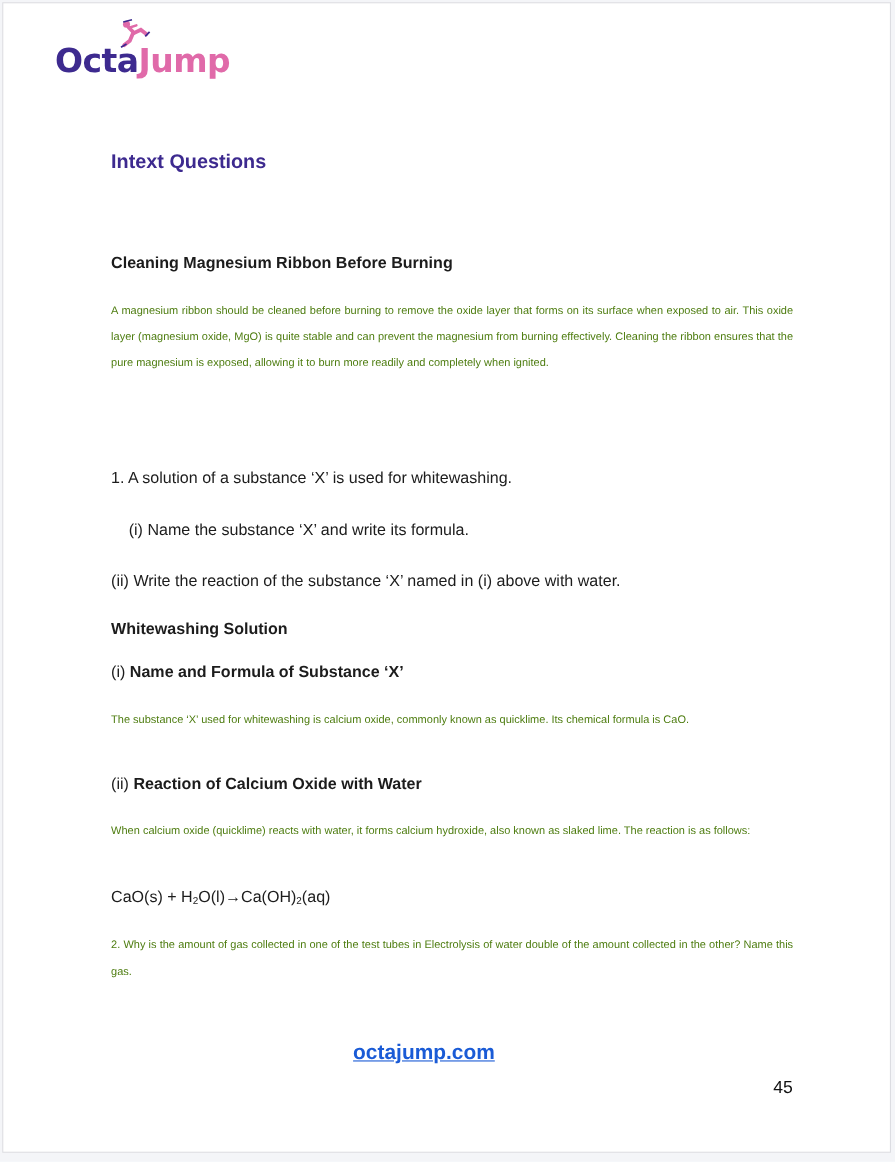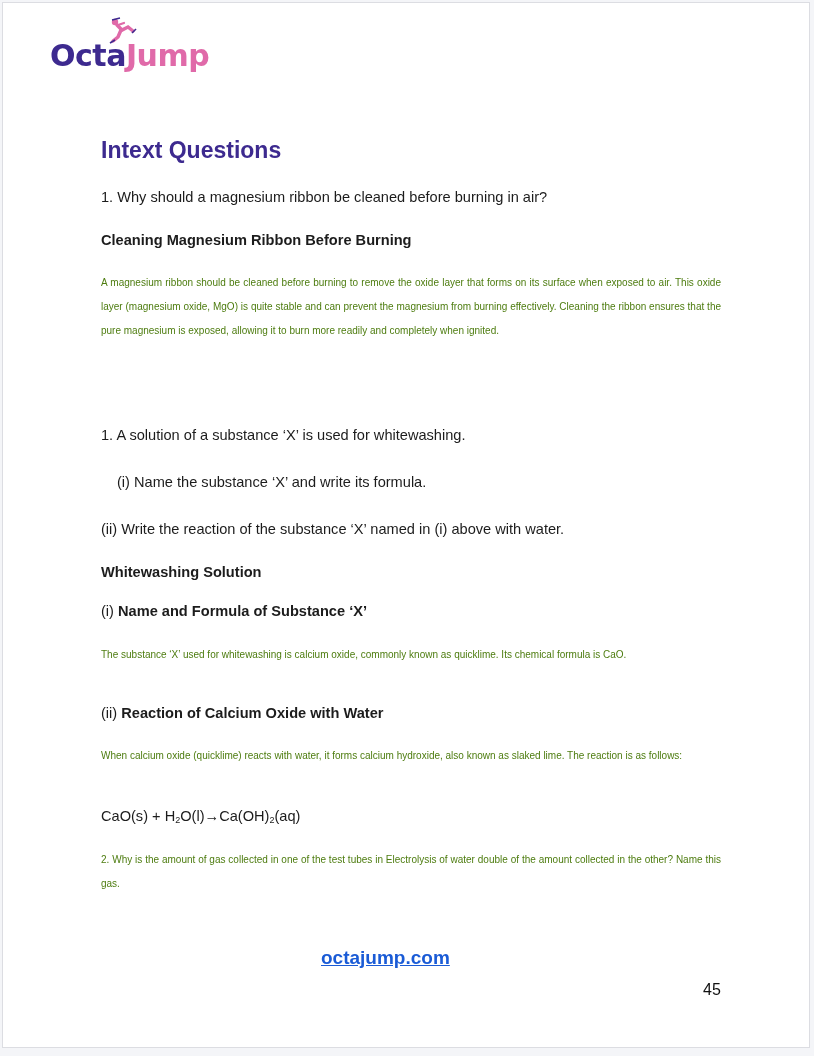--- a/index.html
+++ b/index.html
@@ -47,21 +47,21 @@
       font-size: 30px;
       letter-spacing: -0.5px;
       line-height: 1;
     }
     .logo-octa { color: #3d2a8f; }
     .logo-jump { color: #e06aa9; }
     .section-title {
       position: absolute;
       left: 98px;
       top: 134px;
-      font-size: 23px;
+      font-size: 18px;
       font-weight: bold;
       color: #3d2a8f;
     }
     .line {
       position: absolute;
       left: 98px;
       font-size: 14.6px;
       color: #1c1c1c;
       white-space: nowrap;
     }
@@ -106,21 +106,20 @@
       <path d="M15 13 L12 20 L7 24" stroke="#e06aa9" stroke-width="3.5" fill="none" stroke-linecap="round"></path>
       <path d="M12 8 L18 6" stroke="#e06aa9" stroke-width="2.2" fill="none" stroke-linecap="round"></path>
       <path d="M4 26 L9 23" stroke="#3d2a8f" stroke-width="1.6" fill="none"></path>
       <path d="M26 16 L30 12" stroke="#3d2a8f" stroke-width="1.6" fill="none"></path>
     </svg>
     <div class="logo-text"><span class="logo-octa">Octa</span><span class="logo-jump">Jump</span></div>
   </div>
 
   <div class="section-title">Intext Questions</div>
 
-  <div class="line" style="top:186px;">1. Why should a magnesium ribbon be cleaned before burning in air?</div>
 
   <div class="line bold" style="top:229px;">Cleaning Magnesium Ribbon Before Burning</div>
 
   <div class="para" style="top:268px;">A magnesium ribbon should be cleaned before burning to remove the oxide layer that forms on its surface when exposed to air. This oxide layer (magnesium oxide, MgO) is quite stable and can prevent the magnesium from burning effectively. Cleaning the ribbon ensures that the pure magnesium is exposed, allowing it to burn more readily and completely when ignited.</div>
 
   <div class="line" style="top:424px;">1. A solution of a substance ‘X’ is used for whitewashing.</div>
 
   <div class="line" style="top:471px;margin-left:16px;"> (i) Name the substance ‘X’ and write its formula.</div>
 
   <div class="line" style="top:518px;"> (ii) Write the reaction of the substance ‘X’ named in  (i) above with water.</div>

